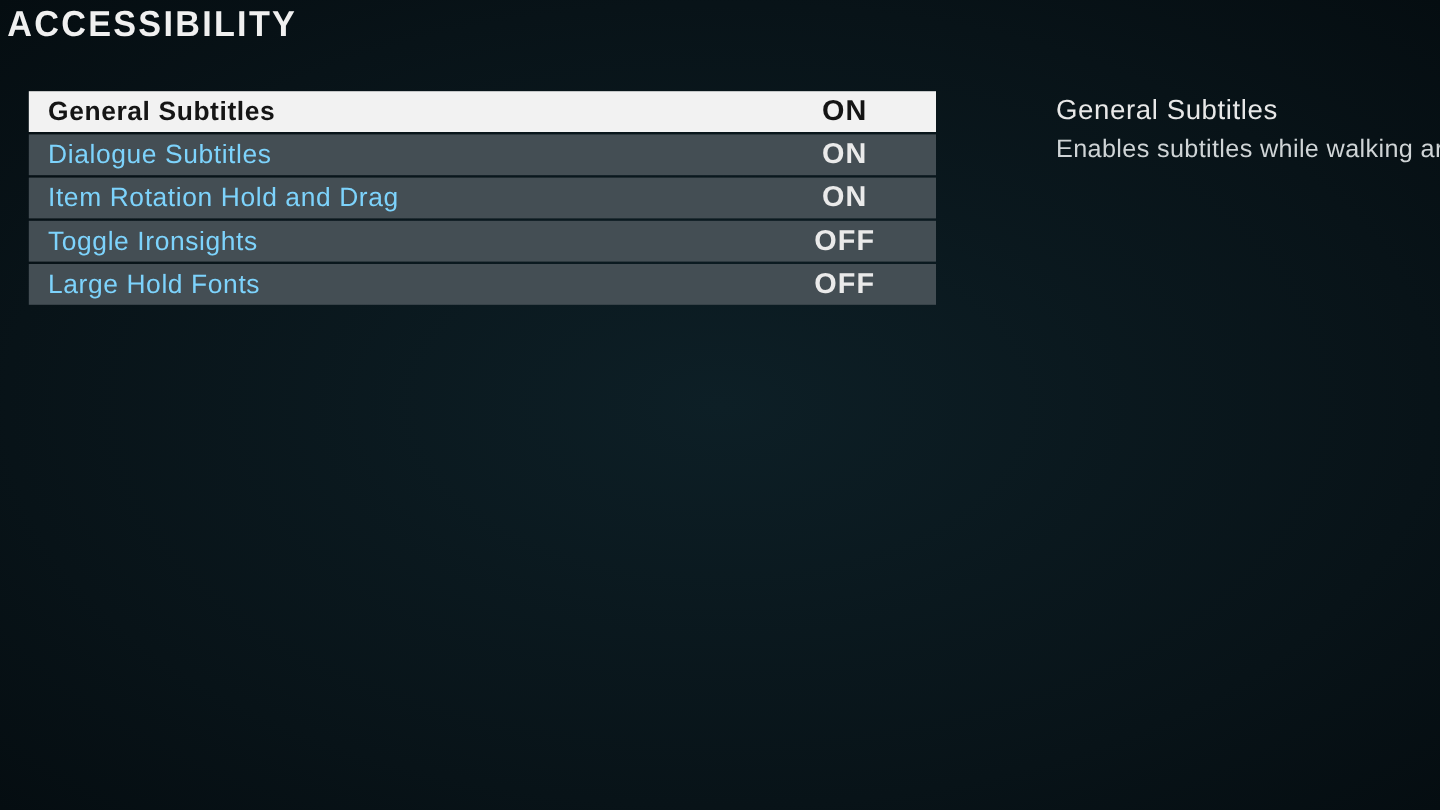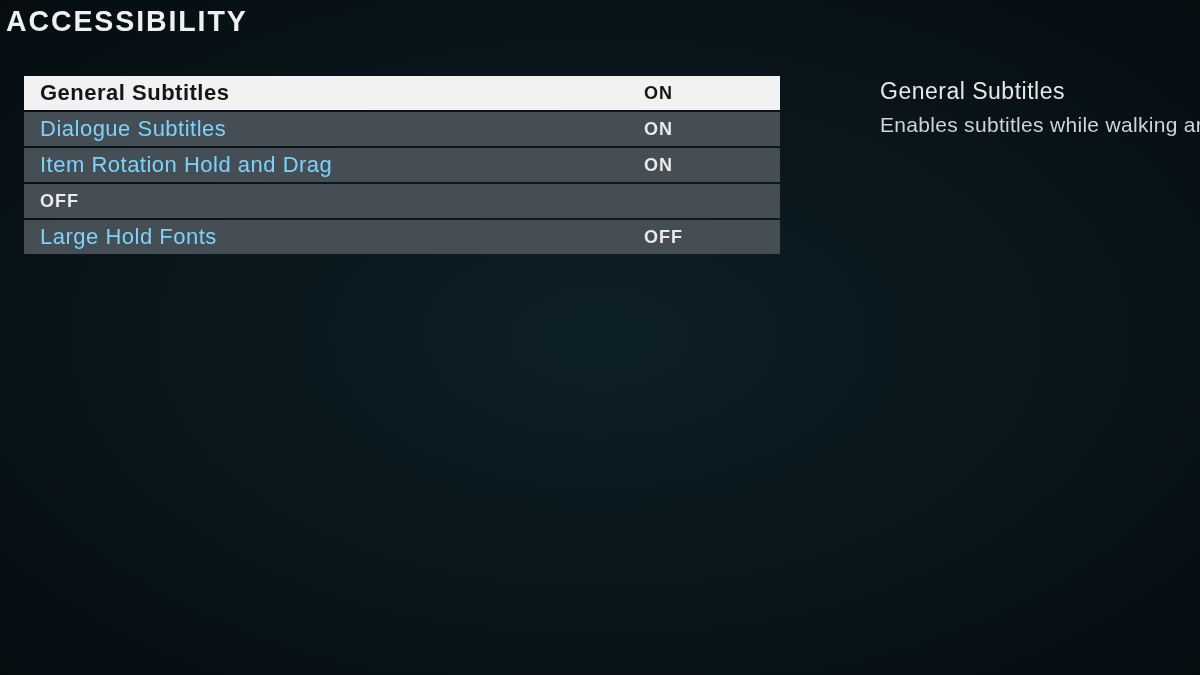--- a/index.html
+++ b/index.html
@@ -46,22 +46,22 @@
     color: #7dd3fc;
     font-weight: 400;
     letter-spacing: 0.5px;
   }
   .row.selected .row-label {
     color: #151515;
     font-weight: 600;
   }
   .row-value {
     width: 120px;
-    text-align: left;
-    font-size: 18px;
+    text-align: center;
+    font-size: 24px;
     font-weight: 700;
     letter-spacing: 1px;
     color: #eaeaea;
   }
   .row.selected .row-value {
     color: #151515;
   }
   .detail-panel {
     position: absolute;
     top: 78px;
@@ -95,20 +95,21 @@
   </div>
   <div class="row">
     <div class="row-label">Dialogue Subtitles</div>
     <div class="row-value">ON</div>
   </div>
   <div class="row">
     <div class="row-label">Item Rotation Hold and Drag</div>
     <div class="row-value">ON</div>
   </div>
   <div class="row">
+    <div class="row-label">Toggle Ironsights</div>
     <div class="row-value">OFF</div>
   </div>
   <div class="row">
     <div class="row-label">Large Hold Fonts</div>
     <div class="row-value">OFF</div>
   </div>
 </div>
 
 <div class="detail-panel">
   <div class="detail-title">General Subtitles</div>

